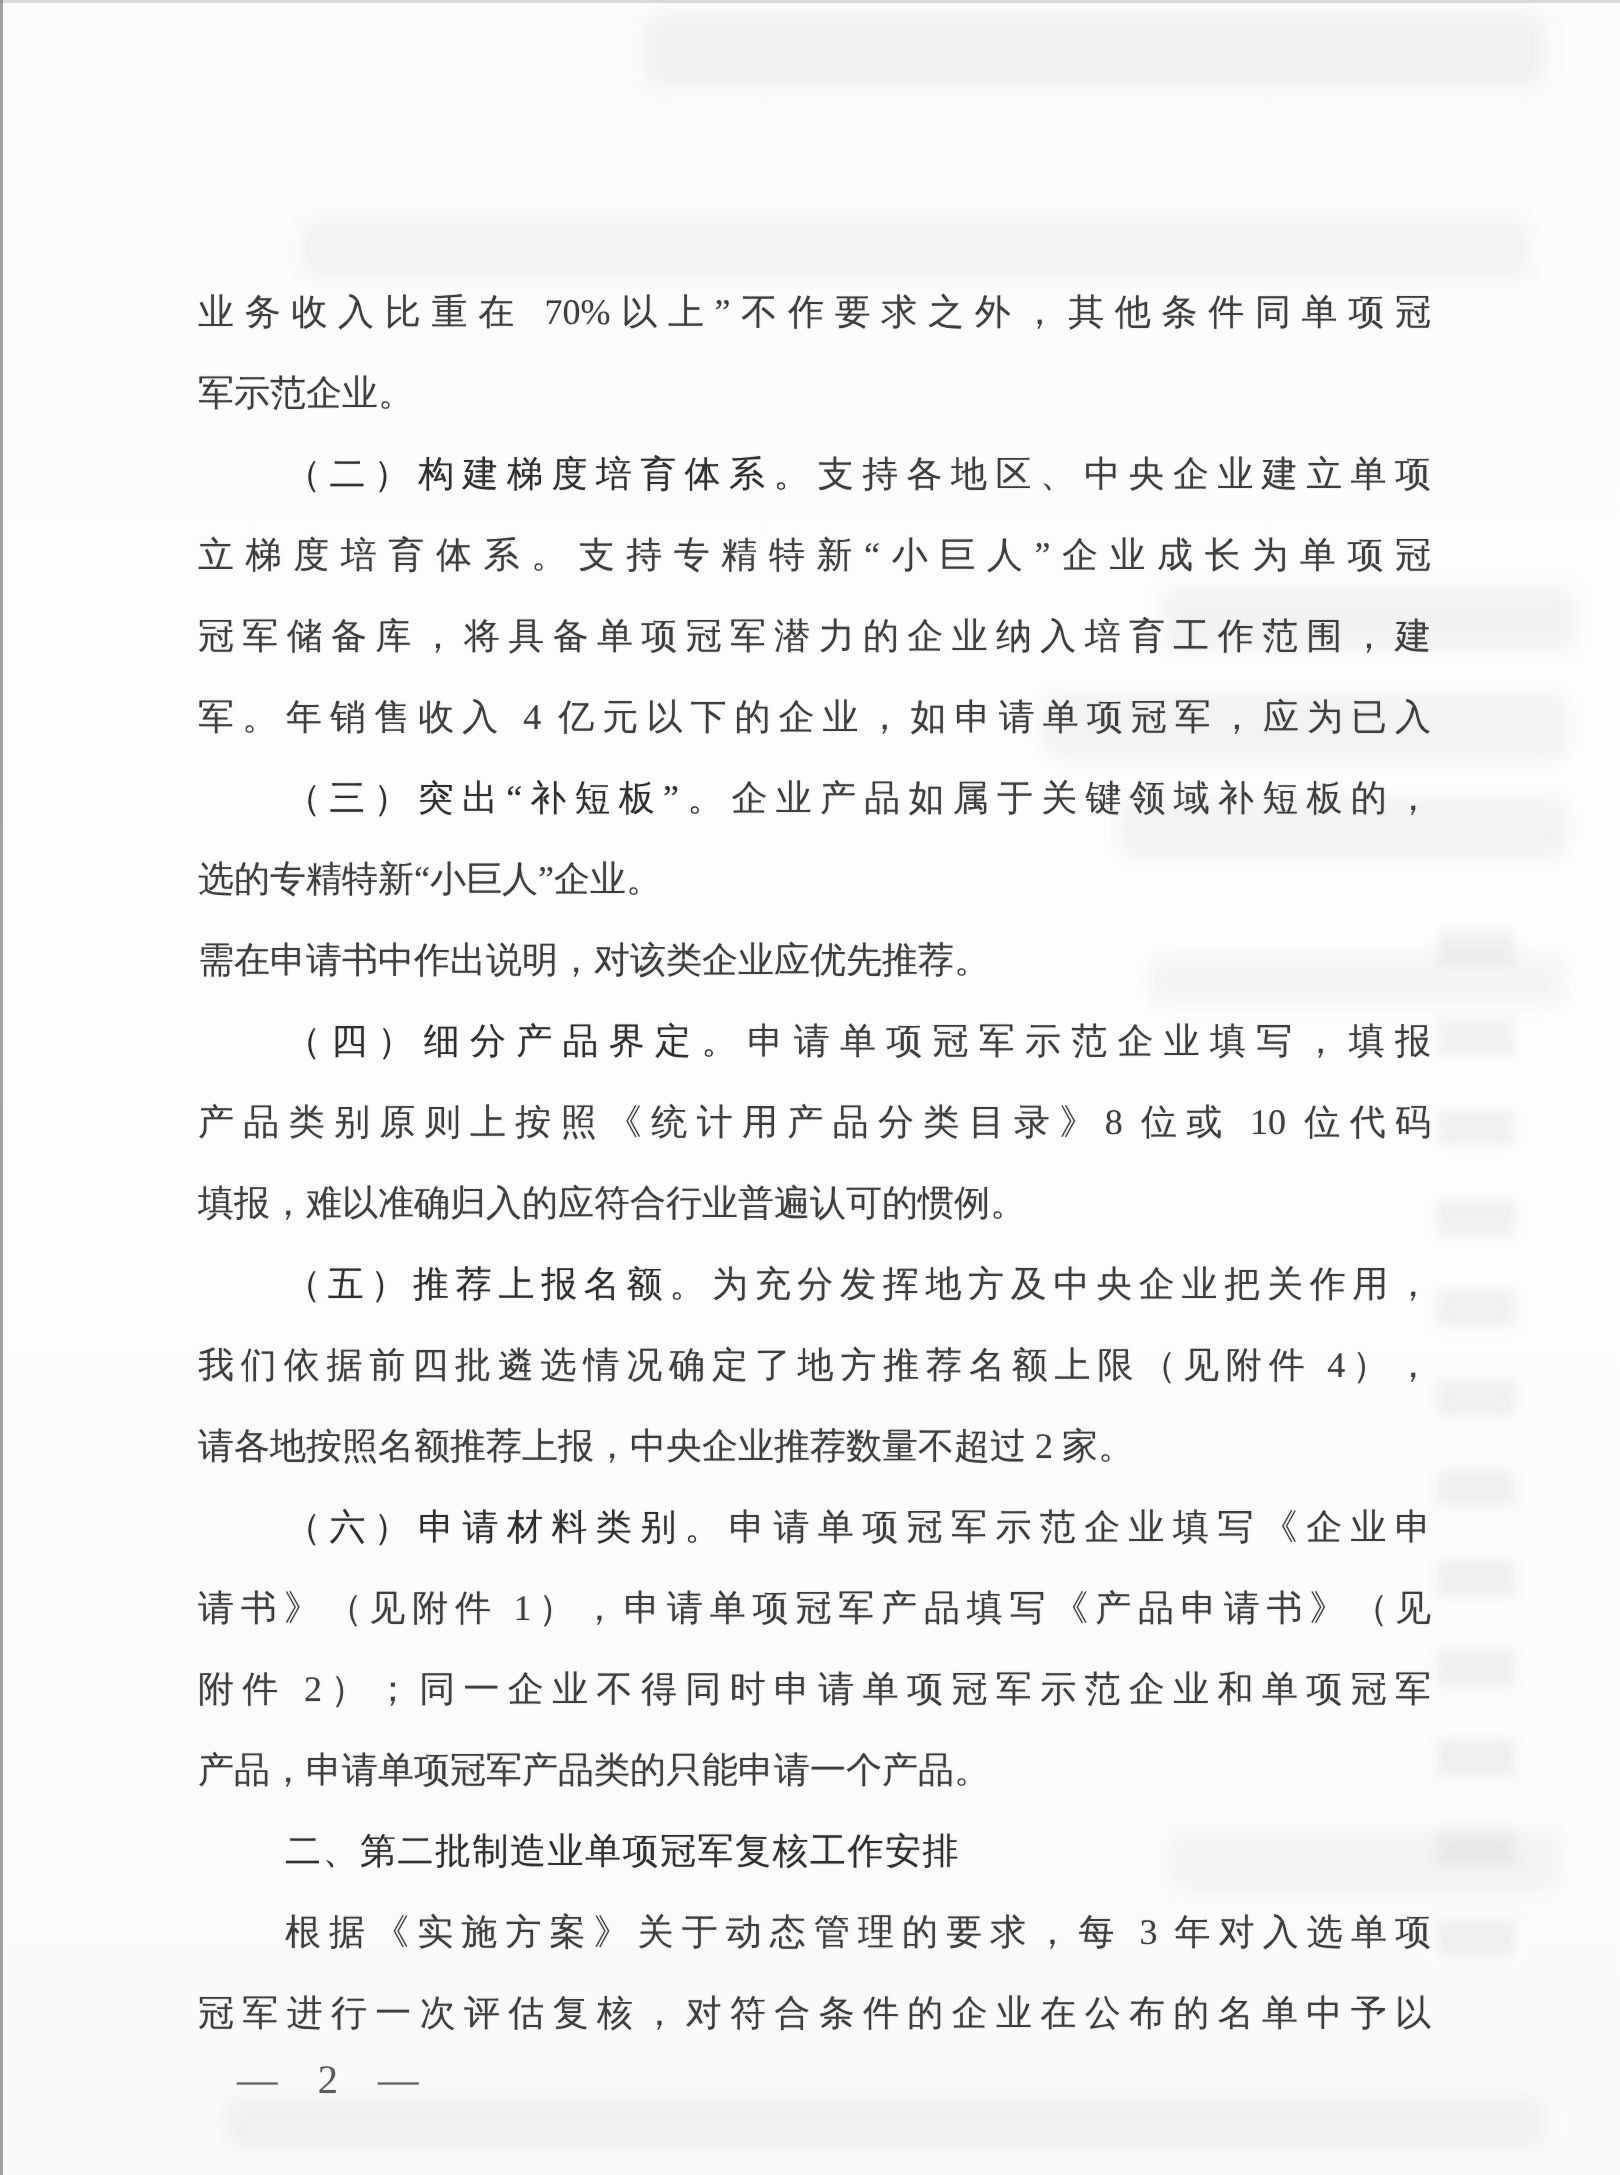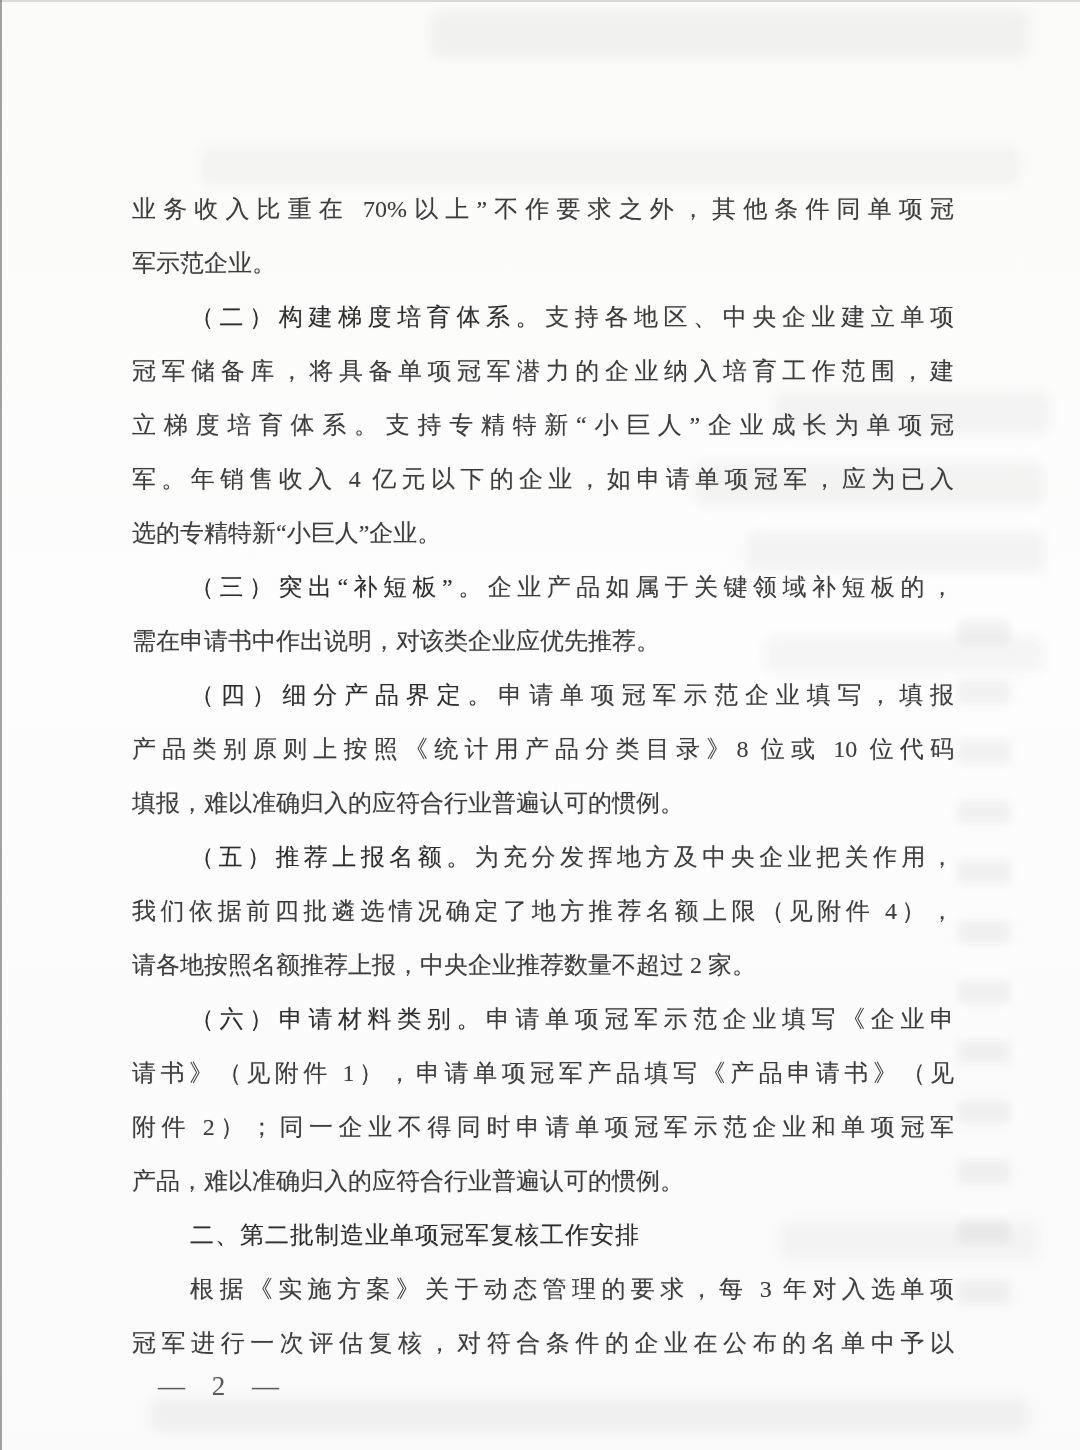--- a/index.html
+++ b/index.html
@@ -102,36 +102,36 @@
   <div class="smudge" style="left:745px; top:532px; width:300px; height:40px;"></div>
   <div class="smudge" style="left:765px; top:636px; width:280px; height:36px; opacity:0.8;"></div>
   <div class="smudge striped" style="left:958px; top:620px; width:52px; height:700px;"></div>
   <div class="smudge" style="left:780px; top:1222px; width:260px; height:38px; opacity:0.8;"></div>
   <div class="smudge" style="left:150px; top:1398px; width:880px; height:34px;"></div>
 
   <div class="textblock">
     <div class="line"><span>业务收入比重在 70%以上”不作要求之外，其他条件同单项冠</span></div>
     <div class="line last"><span>军示范企业。</span></div>
     <div class="line indent"><span class="runin">（二）构建梯度培育体系。</span><span>支持各地区、中央企业建立单项</span></div>
+    <div class="line"><span>立梯度培育体系。支持专精特新“小巨人”企业成长为单项冠</span></div>
     <div class="line"><span>冠军储备库，将具备单项冠军潜力的企业纳入培育工作范围，建</span></div>
-    <div class="line"><span>立梯度培育体系。支持专精特新“小巨人”企业成长为单项冠</span></div>
     <div class="line"><span>军。年销售收入 4 亿元以下的企业，如申请单项冠军，应为已入</span></div>
+    <div class="line indent"><span class="runin">（三）突出“补短板”。</span><span>企业产品如属于关键领域补短板的，</span></div>
     <div class="line last"><span>选的专精特新“小巨人”企业。</span></div>
-    <div class="line indent"><span class="runin">（三）突出“补短板”。</span><span>企业产品如属于关键领域补短板的，</span></div>
     <div class="line last"><span>需在申请书中作出说明，对该类企业应优先推荐。</span></div>
     <div class="line indent"><span class="runin">（四）细分产品界定。</span><span>申请单项冠军示范企业填写，填报</span></div>
     <div class="line"><span>产品类别原则上按照《统计用产品分类目录》8 位或 10 位代码</span></div>
     <div class="line last"><span>填报，难以准确归入的应符合行业普遍认可的惯例。</span></div>
     <div class="line indent"><span class="runin">（五）推荐上报名额。</span><span>为充分发挥地方及中央企业把关作用，</span></div>
     <div class="line"><span>我们依据前四批遴选情况确定了地方推荐名额上限（见附件 4），</span></div>
     <div class="line last"><span>请各地按照名额推荐上报，中央企业推荐数量不超过 2 家。</span></div>
     <div class="line indent"><span class="runin">（六）申请材料类别。</span><span>申请单项冠军示范企业填写《企业申</span></div>
     <div class="line"><span>请书》（见附件 1），申请单项冠军产品填写《产品申请书》（见</span></div>
     <div class="line"><span>附件 2）；同一企业不得同时申请单项冠军示范企业和单项冠军</span></div>
-    <div class="line last"><span>产品，难以准确归入的应符合行业普遍认可的惯例。</span></div>
+    <div class="line last"><span>产品，申请单项冠军产品类的只能申请一个产品。</span></div>
     <div class="line indent last heading"><span class="runin">二、第二批制造业单项冠军复核工作安排</span></div>
     <div class="line indent"><span>根据《实施方案》关于动态管理的要求，每 3 年对入选单项</span></div>
     <div class="line"><span>冠军进行一次评估复核，对符合条件的企业在公布的名单中予以</span></div>
   </div>
 
   <div class="pagenum">— 2 —</div>
 
 </div>
 
 </body></html>

